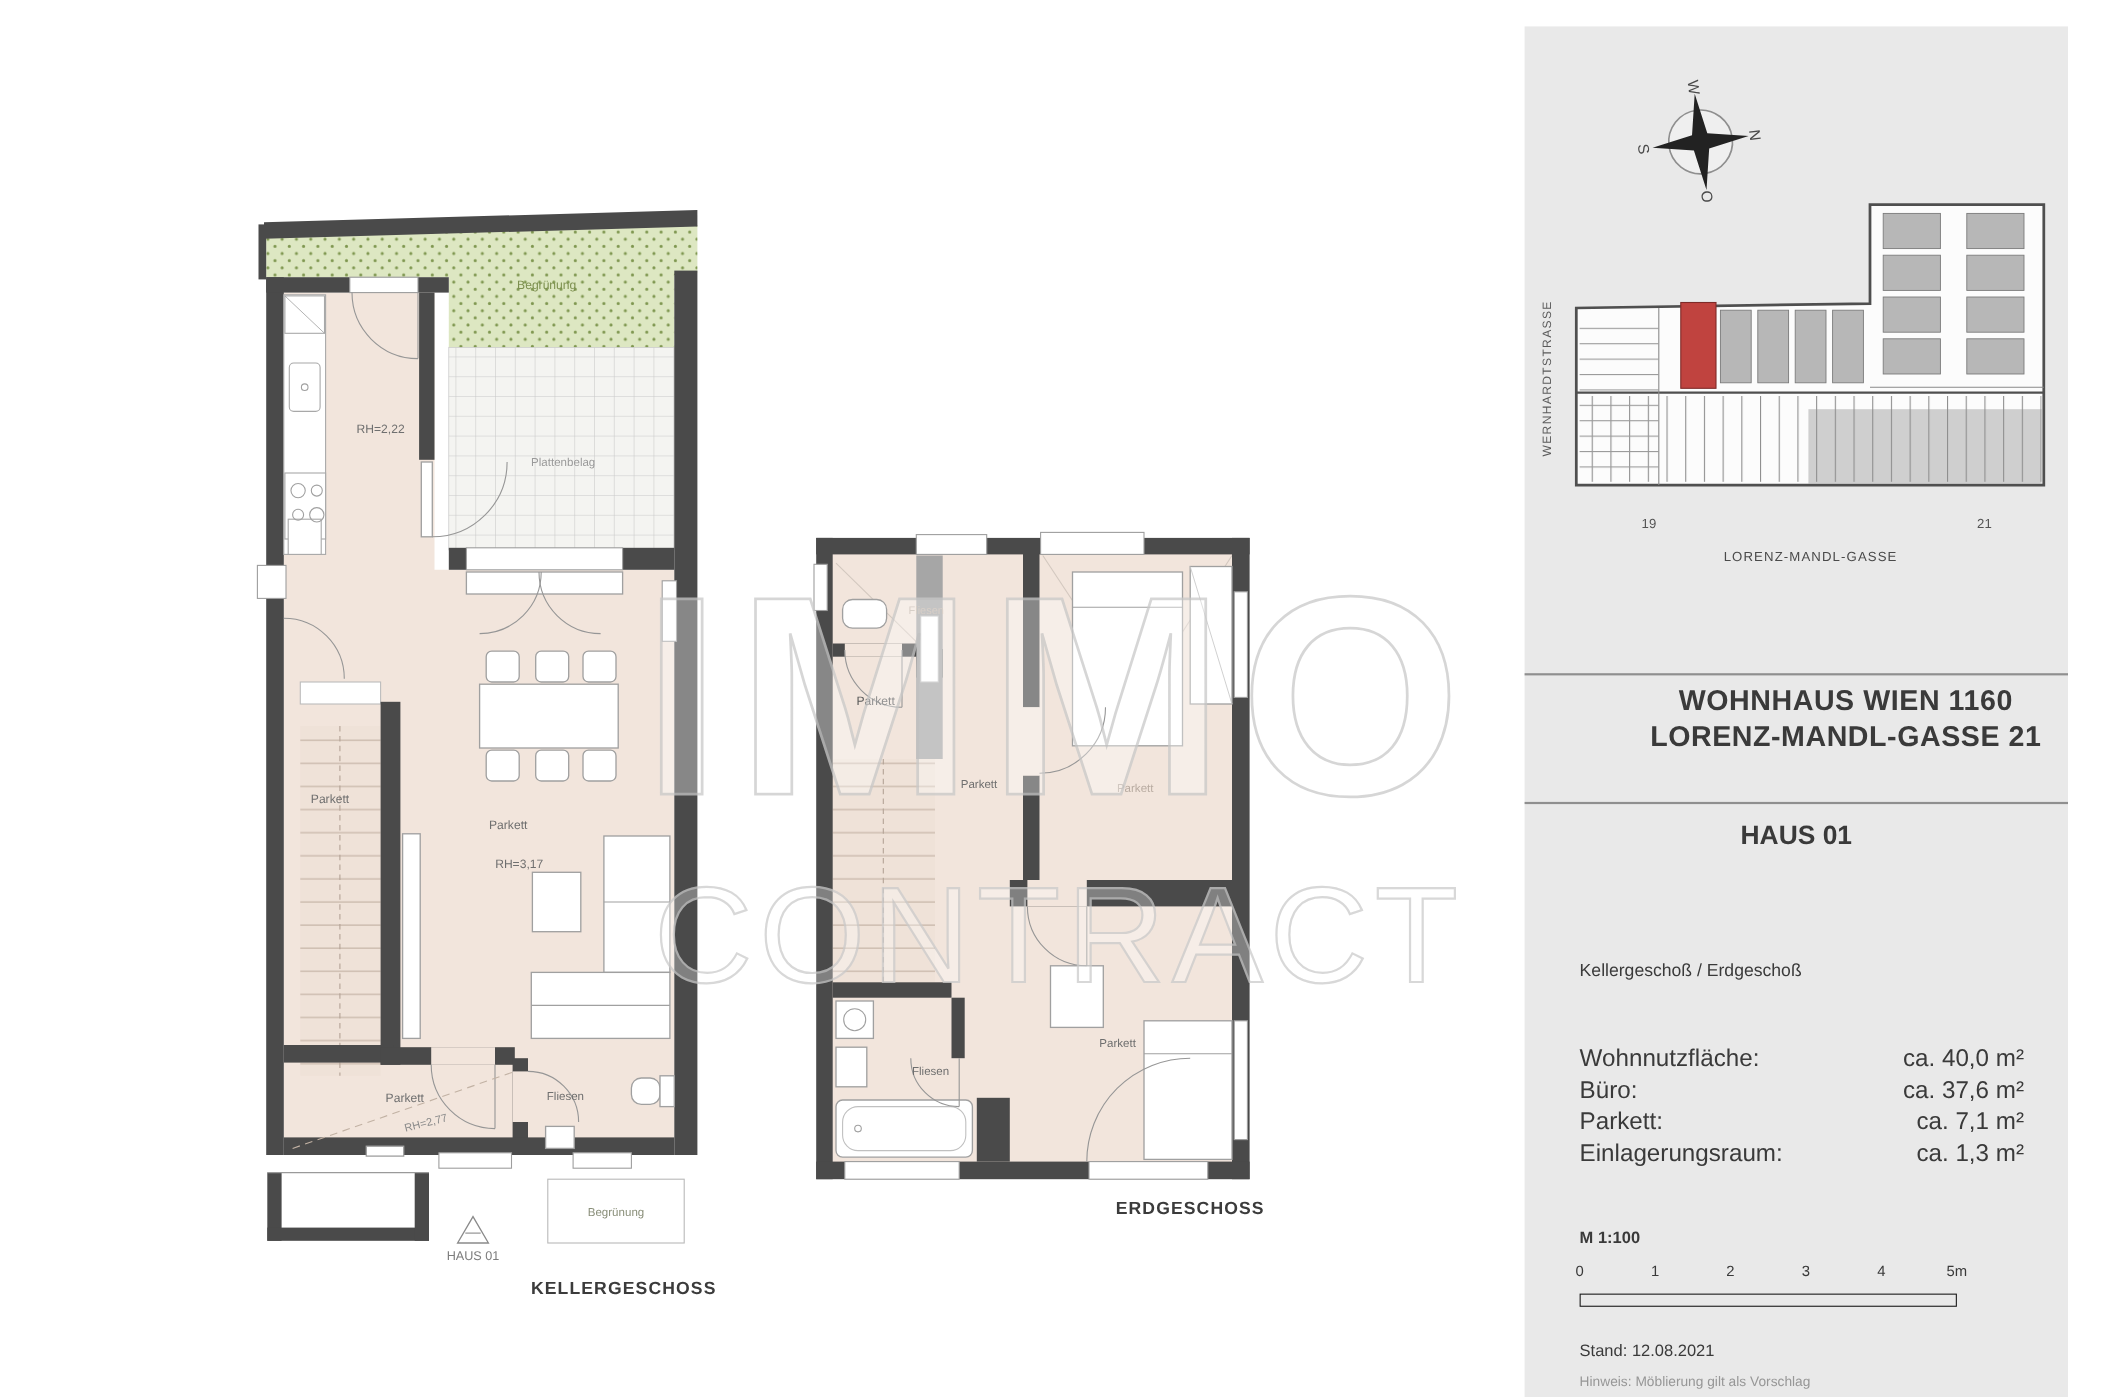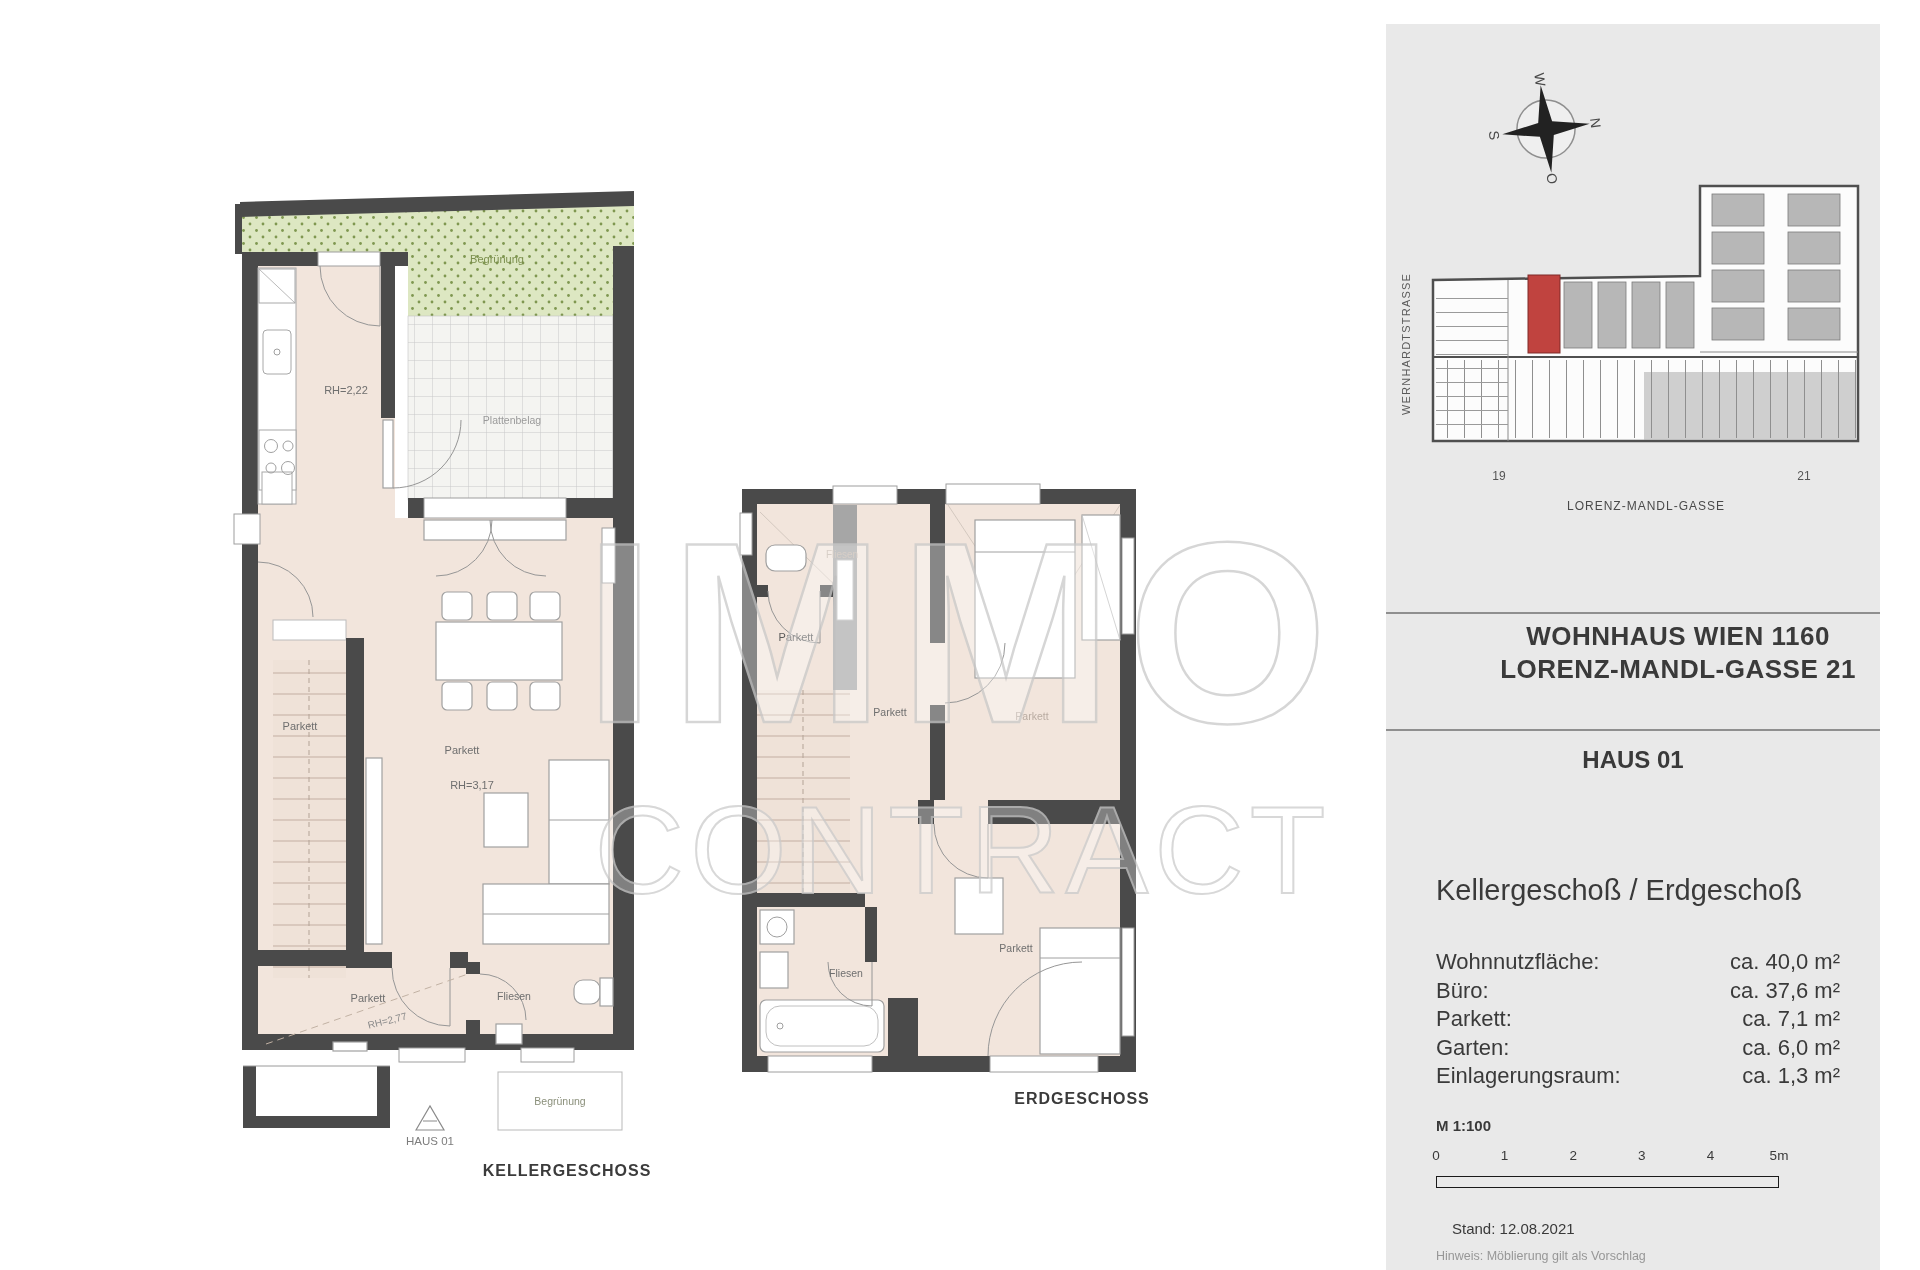--- a/index.html
+++ b/index.html
@@ -5,33 +5,33 @@
   html,body{margin:0;padding:0;}
   body{width:1920px;height:1270px;position:relative;background:#fff;overflow:hidden;
        font-family:"Liberation Sans",sans-serif;color:#3f3f3f;}
   #plans{position:absolute;left:0;top:0;}
   .panel{position:absolute;left:1386px;top:24px;width:494px;height:1246px;background:#e9e9e9;}
   .panel *{position:absolute;}
   .hr{left:0;width:494px;height:2px;background:#8f8f8f;}
   .title-block{top:596px;left:0;width:584px;text-align:center;font-weight:bold;
                font-size:26px;line-height:33px;color:#3a3a3a;letter-spacing:.5px;}
   .haus{top:722px;left:0;width:494px;text-align:center;font-weight:bold;font-size:24px;color:#3a3a3a;}
-  .floors{top:850px;left:50px;font-size:29px;color:#3a3a3a;}
+  .floors{top:850px;left:50px;font-size:16px;color:#3a3a3a;}
   .areas{top:925px;left:50px;width:404px;}
   .arow{position:relative;display:block;height:28.5px;font-size:22px;color:#3a3a3a;}
   .arow .lbl{position:absolute;left:0;text-align:right;}
   .arow .val{position:absolute;right:0;text-align:right;margin-left:48px;}
   .mlabel{top:1093px;left:50px;font-size:15px;font-weight:bold;color:#3a3a3a;text-align:right;}
   .ticks{top:1124px;left:50px;width:345px;height:16px;font-size:13.5px;color:#3a3a3a;}
   .ticks span{position:absolute;transform:translateX(-50%);}
   .sbar{top:1152px;left:50px;width:343px;height:12px;border:1px solid #1a1a1a;display:flex;box-sizing:border-box;}
   .sbar i{flex:1;display:block;}
   .sbar i:nth-child(odd){background:#1a1a1a;}
   .sbar i:nth-child(even){background:#f5f5f5;}
-  .stand{top:1196px;left:50px;font-size:15px;color:#3a3a3a;margin-left:16px;}
+  .stand{top:1196px;left:50px;font-size:15px;color:#3a3a3a;}
   .hinweis{top:1225px;left:50px;font-size:12.5px;color:#979797;}
   svg text{font-family:"Liberation Sans",sans-serif;}
 </style>
 </head>
 <body>
 
 <svg id="plans" width="1920" height="1270" viewBox="0 0 1920 1270">
   <defs>
     <pattern id="pGreen" width="13" height="13" patternUnits="userSpaceOnUse">
       <rect width="13" height="13" fill="#dde7c2"></rect>
@@ -322,24 +322,20 @@
     </div>
     <div class="arow">
       <span class="lbl">Büro:</span>
       <span class="val">ca. 37,6 m²</span>
     </div>
     <div class="arow">
       <span class="lbl">Parkett:</span>
       <span class="val">ca. 7,1 m²</span>
     </div>
     <div class="arow">
-      <span class="lbl">Garten:</span>
-      <span class="val">ca. 6,0 m²</span>
-    </div>
-    <div class="arow">
       <span class="lbl">Einlagerungsraum:</span>
       <span class="val">ca. 1,3 m²</span>
     </div>
   </div>
 
   <div class="mlabel">M 1:100</div>
 
   <div class="ticks">
     <span style="left:0">0</span>
     <span style="left:68.6px">1</span>

